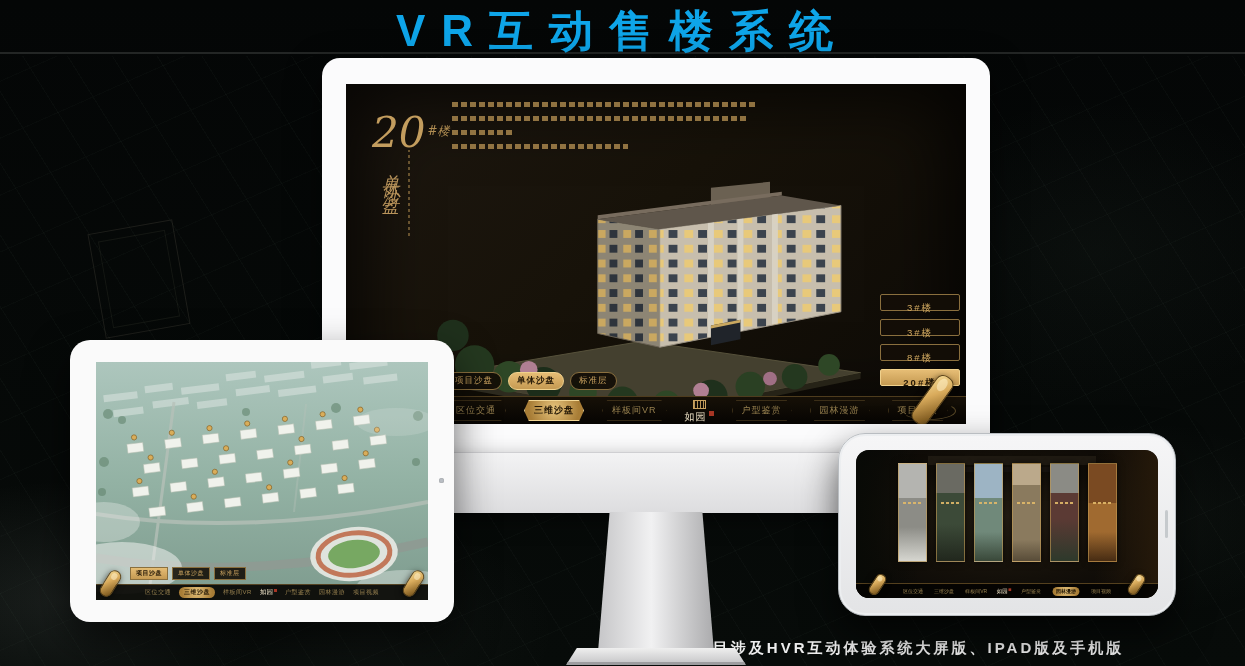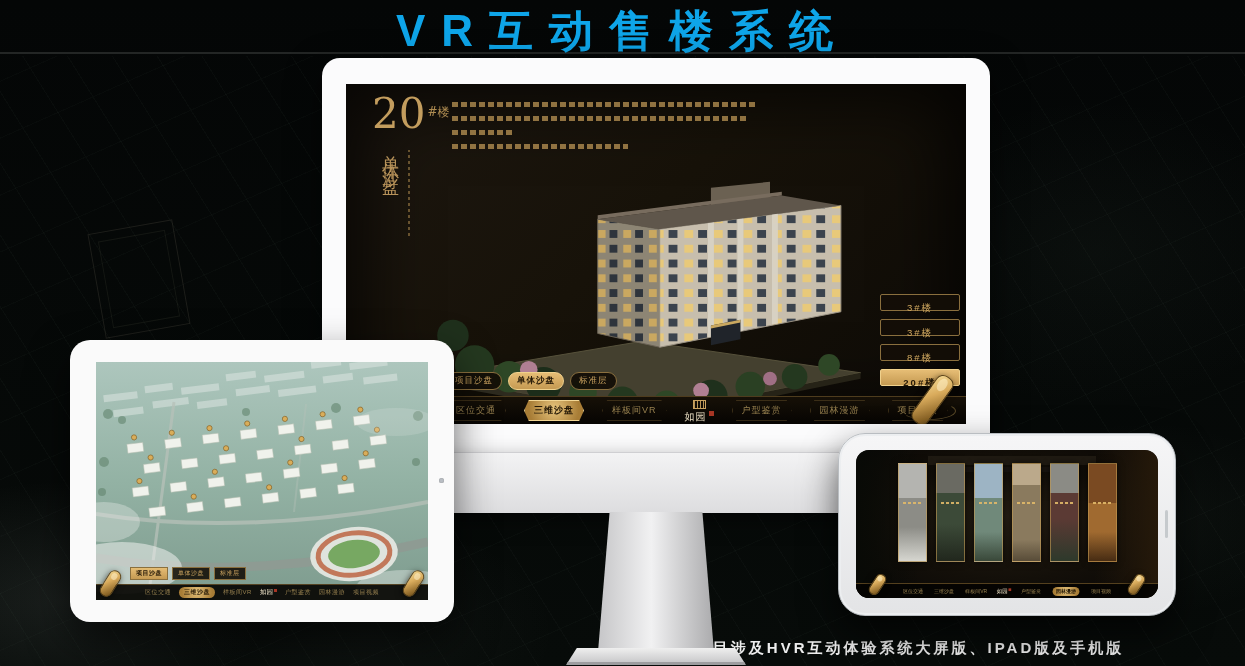--- a/index.html
+++ b/index.html
@@ -53,21 +53,21 @@
     background:linear-gradient(90deg,#c6c6c8,#f1f1f2 46%,#ababad);
     clip-path:polygon(10% 0,90% 0,100% 100%,0 100%);}
   .monitor-base{position:absolute;left:244px;top:590px;width:180px;height:17px;
     background:linear-gradient(#efefef,#c2c2c4);border-radius:4px;
     clip-path:polygon(6% 0,94% 0,100% 100%,0 100%);}
   .monitor-base::after{content:"";position:absolute;left:0;bottom:0;width:100%;height:3px;background:#9d9da0;}
   .monitor-shadow{position:absolute;left:230px;top:606px;width:210px;height:10px;border-radius:50%;
     background:radial-gradient(closest-side,rgba(0,0,0,.5),transparent);}
 
   
-  .scr-heading{position:absolute;left:26px;top:9px;color:#bf9a5c;}
+  .scr-heading{position:absolute;left:26px;top:28px;color:#bf9a5c;font-style:italic;}
   .scr-num-row{font-family:"DejaVu Serif",serif;}
   .scr-num{font-size:42px;line-height:1;color:#c39d5e;}
   .scr-suffix{font-size:12px;margin-left:2px;vertical-align:12px;color:#b08d52;}
   .scr-subtitle{writing-mode:vertical-rl;font-size:17px;letter-spacing:8px;margin-top:6px;
     margin-left:8px;color:#b8935а;color:#b8935a;font-family:"DejaVu Serif",serif;}
   .scr-en-line{position:absolute;left:62px;top:66px;width:2px;height:86px;
     background:repeating-linear-gradient(0deg,rgba(170,135,75,.55) 0 3px,transparent 3px 6px);}
   .scr-desc{position:absolute;left:106px;top:18px;}
   .desc-line{height:5px;margin-bottom:9px;
     background:repeating-linear-gradient(90deg,rgba(186,148,84,.75) 0 6px,transparent 6px 9px);}

